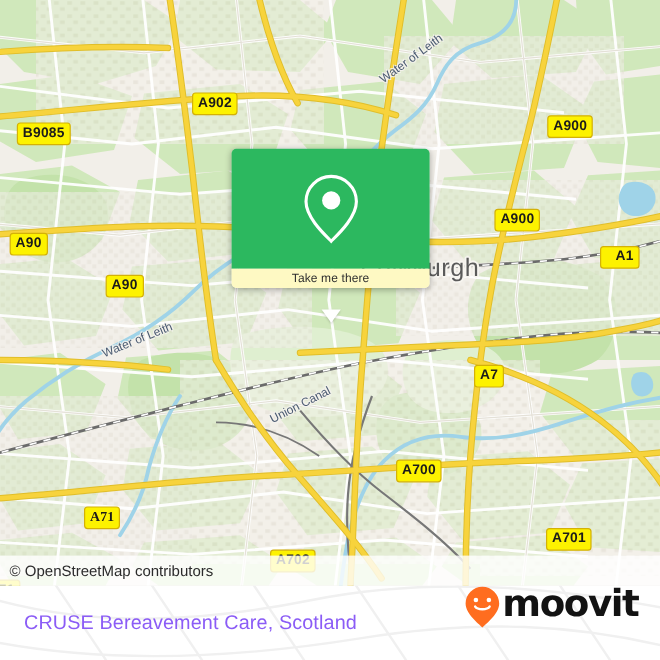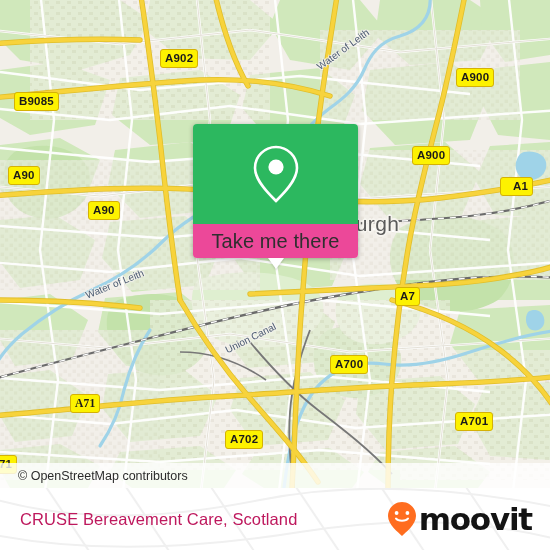--- a/index.html
+++ b/index.html
@@ -40,20 +40,21 @@
     border: 1.6px solid #d4b106;
     border-radius: 3px;
     color: #1b1b1b;
     font-family: "Liberation Sans", sans-serif;
     font-size: 11.5px;
     font-weight: 700;
     line-height: 1;
     padding: 2.5px 4px 3px 4px;
     white-space: nowrap;
     letter-spacing: 0.2px;
+    margin-top: 28px;
   }
 
   
   .place-label {
     position: absolute;
     color: #5a5a5a;
     font-family: "Liberation Sans", sans-serif;
     font-size: 21px;
     font-weight: 400;
     letter-spacing: 0.4px;
@@ -89,28 +90,28 @@
   }
   #popup-green {
     height: 100px;
     background: #2cb85f;
     border-radius: 4px 4px 0 0;
     display: flex;
     align-items: center;
     justify-content: center;
   }
   #popup-label {
-    height: 34px;
-    background: #ec4899;
+    height: 16px;
+    background: #fef9c3;
     border-radius: 0 0 4px 4px;
     display: flex;
     align-items: center;
     justify-content: center;
     color: #2f2f2f;
-    font-size: 20px;
+    font-size: 10px;
     letter-spacing: 0.1px;
   }
   #popup-tail {
     position: absolute;
     left: 50%;
     margin-left: -8px;
     top: 134px;
     width: 0; height: 0;
     border-left: 8px solid transparent;
     border-right: 8px solid transparent;
@@ -121,21 +122,21 @@
   
   #attribution {
     position: absolute;
     left: 0;
     top: 463px;
     width: 550px;
     height: 25px;
     background: rgba(255,255,255,0.80);
     display: flex;
     align-items: center;
-    padding-left: 18px;
+    padding-left: 8px;
     box-sizing: border-box;
     color: #2b2b2b;
     font-size: 12.5px;
   }
 
   
   #footer {
     position: absolute;
     left: 0;
     top: 488px;
@@ -149,31 +150,31 @@
     left: 0; top: 0;
     width: 550px; height: 62px;
   }
   #footer-title {
     position: absolute;
     left: 20px;
     top: 0;
     height: 62px;
     display: flex;
     align-items: center;
-    color: #be185d;
+    color: #8b5cf6;
     font-size: 16.5px;
     letter-spacing: 0.1px;
   }
   #brand {
     position: absolute;
     right: 18px;
     top: 0;
     height: 62px;
     display: flex;
-    align-items: center;
+    align-items: flex-start;
     gap: 2px;
   }
   #brand-text {
     color: #131313;
     font-family: "DejaVu Sans", sans-serif;
     font-size: 31px;
     font-weight: 700;
     letter-spacing: -1.2px;
     line-height: 1;
   }
@@ -338,28 +339,28 @@
         <path d="M214 -10 C222 26 232 58 248 86"></path>
       </g>
     </svg>
 
     <div class="water-label" style="left:318px; top:62px; transform:rotate(-36deg); transform-origin:left center;">Water of Leith</div>
     <div class="water-label" style="left:86px; top:290px; transform:rotate(-22deg); transform-origin:left center;">Water of Leith</div>
     <div class="water-label" style="left:226px; top:345px; transform:rotate(-27deg); transform-origin:left center;">Union Canal</div>
 
     <div class="place-label" style="left:300px; top:212px;">Edinburgh</div>
 
-    <div class="shield" style="left:14px;  top:92px;">B9085</div>
+    <div class="shield" style="left:14px;  top:74px;">B9085</div>
     <div class="shield" style="left:160px; top:49px;">A902</div>
     <div class="shield" style="left:456px; top:68px;">A900</div>
     <div class="shield" style="left:8px;   top:166px;">A90</div>
     <div class="shield" style="left:412px; top:146px;">A900</div>
     <div class="shield" style="left:500px; top:177px;padding-left:12px;">A1</div>
     <div class="shield" style="left:88px;  top:201px;">A90</div>
-    <div class="shield" style="left:395px; top:287px;">A7</div>
+    <div class="shield" style="left:395px; top:276px;">A7</div>
     <div class="shield" style="left:330px; top:355px;">A700</div>
     <div class="shield" style="left:70px;  top:394px;font-family:Liberation Serif, serif;">A71</div>
     <div class="shield" style="left:455px; top:412px;text-align:center;">A701</div>
     <div class="shield" style="left:225px; top:430px;">A702</div>
     <div class="shield" style="left:-6px; top:455px;">71</div>
 
     <div id="popup">
       <div id="popup-green">
         <svg width="52" height="62" viewBox="0 0 52 62">
           <path d="M26 4 C14.4 4 5 13.4 5 25 C5 38 20 52 26 58 C32 52 47 38 47 25 C47 13.4 37.6 4 26 4 Z" fill="none" stroke="#ffffff" stroke-width="2.6"></path>

